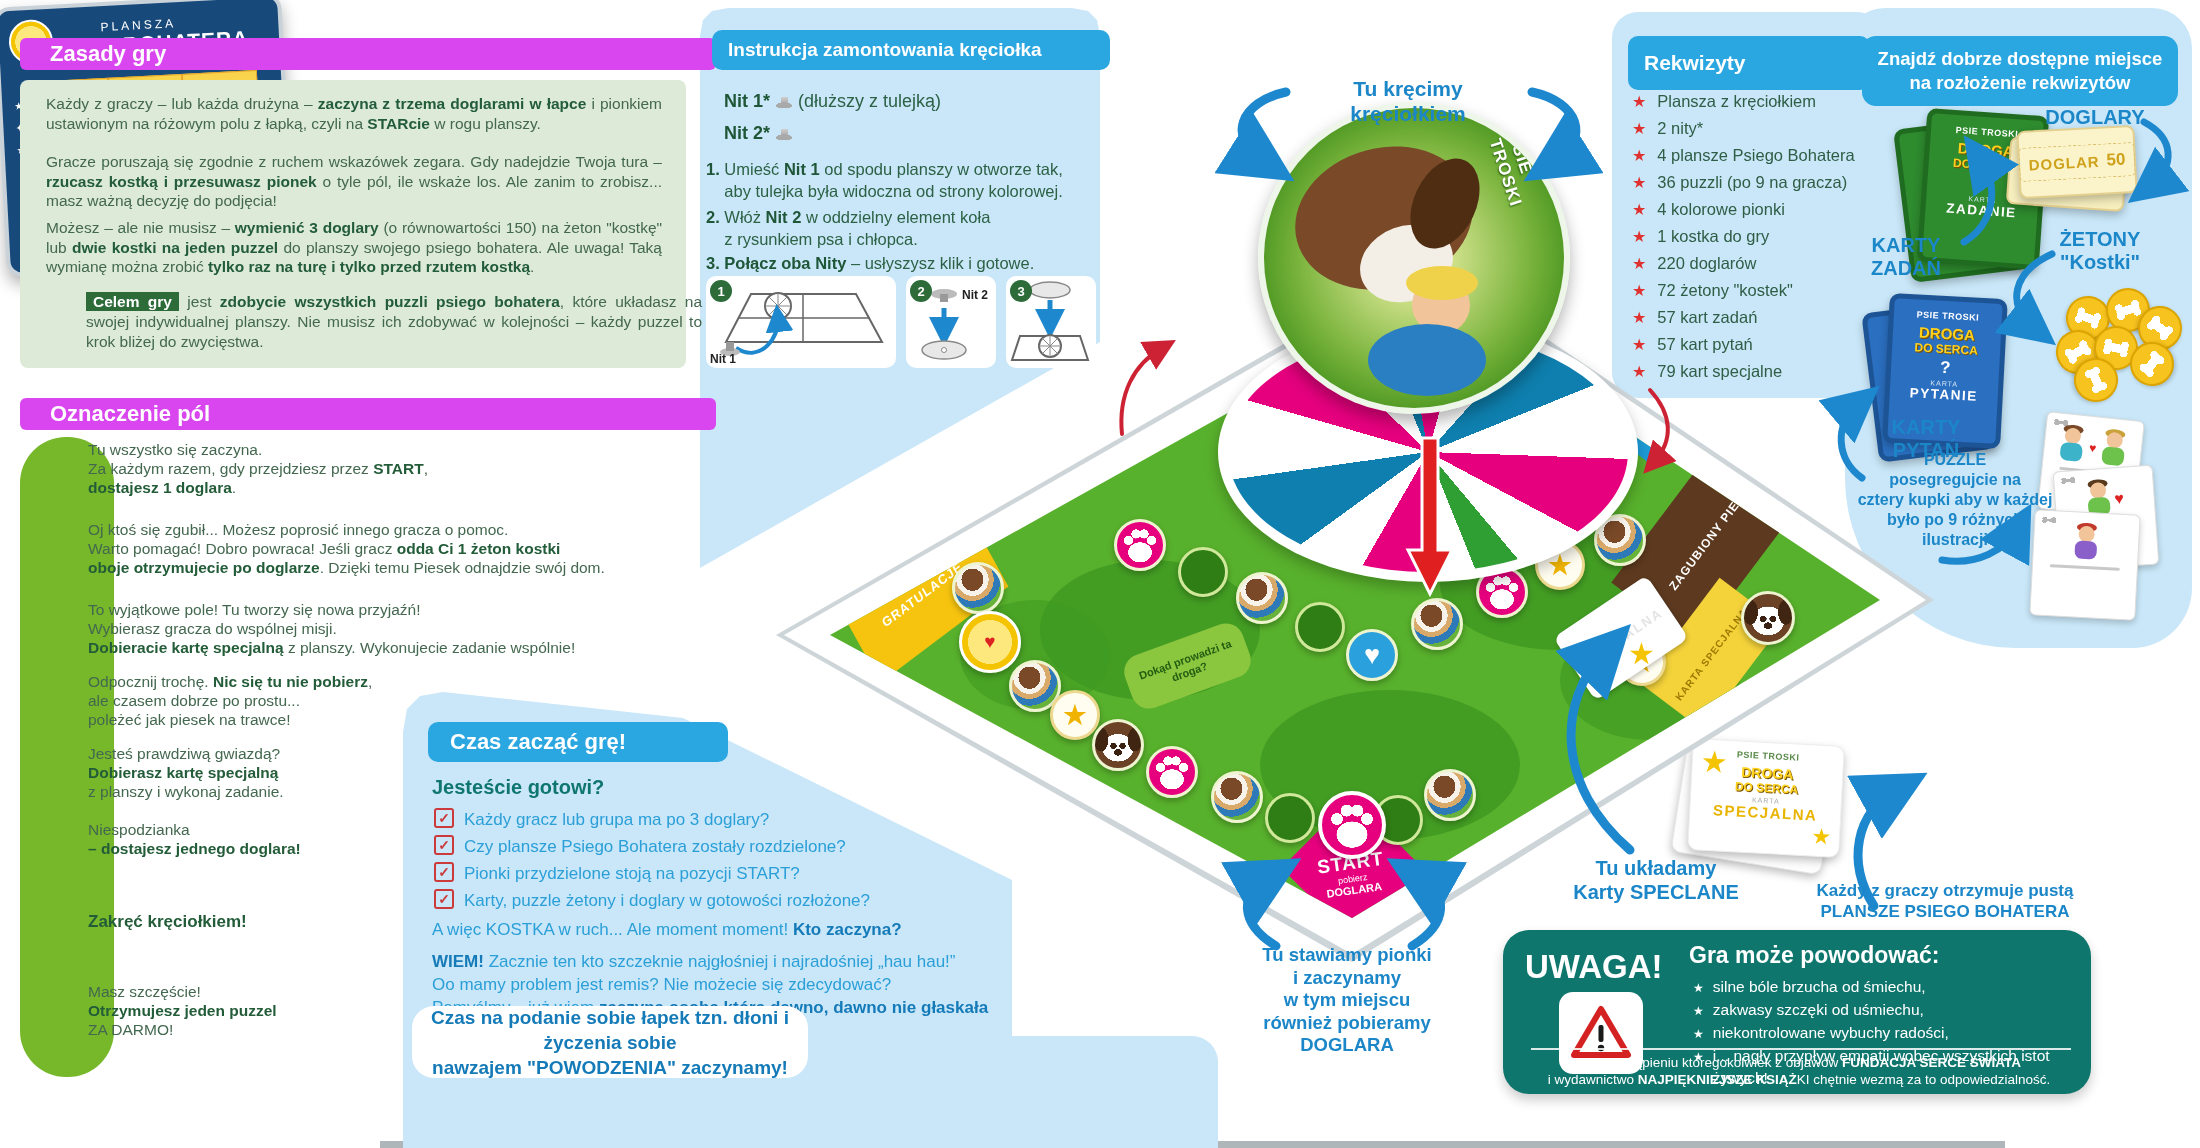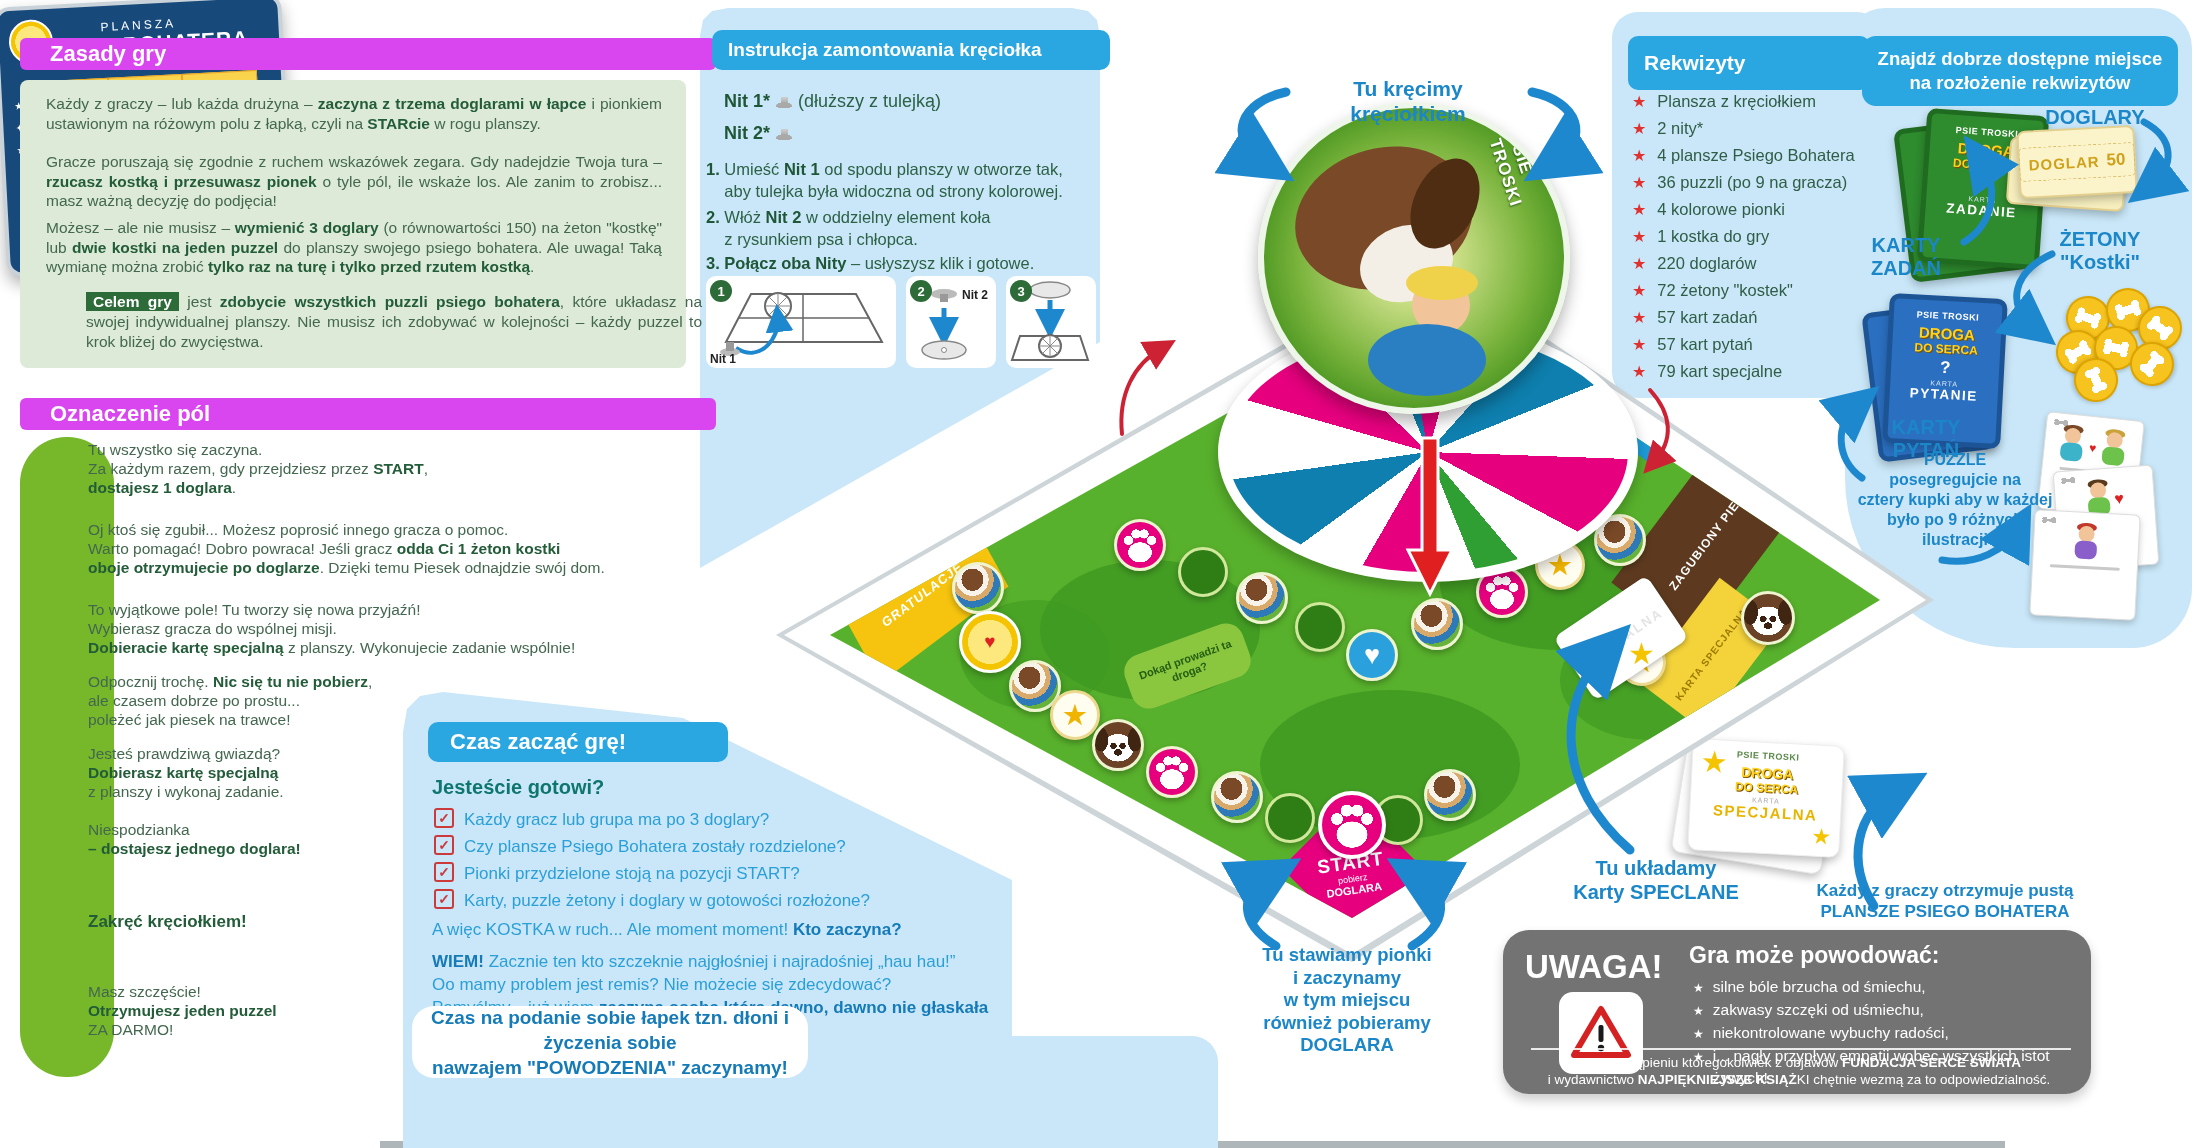--- a/index.html
+++ b/index.html
@@ -131,21 +131,21 @@
       border:4px solid #c8d2d8;z-index:28;transform:rotate(-3deg);box-shadow:0 8px 16px rgba(0,0,0,.3);
       box-sizing:border-box;}
   .pl-grid{position:absolute;left:32px;top:72px;width:224px;height:178px;
       background:linear-gradient(#f9d34a,#fbe58a);display:grid;
       grid-template-columns:1fr 1fr 1fr;grid-template-rows:1fr 1fr 1fr;}
   .pl-cell{border:1px solid #e8a42a;display:flex;flex-direction:column;align-items:center;justify-content:center;}
   .pl-head{width:13px;height:13px;border:2px solid #d98e2b;border-radius:50%;}
   .pl-body{width:22px;height:11px;border:2px solid #d98e2b;border-bottom:none;border-radius:11px 11px 0 0;margin-top:1px;}
   .pl-cap{width:70%;height:3px;background:#d98e2b;opacity:.55;margin-top:3px;border-radius:2px;}
   
-  .uwaga{left:1503px;top:930px;width:588px;height:164px;background:#737373;border-radius:26px;
+  .uwaga{left:1503px;top:930px;width:588px;height:164px;background:#0f766e;border-radius:26px;
       z-index:30;box-shadow:0 6px 12px rgba(0,0,0,.2);}
   .uw{color:#fff;}
   .uw-row{display:flex;gap:9px;align-items:baseline;font-size:15.5px;line-height:22px;color:#fff;}
   .uw-star{font-size:12px;}
   .overlay{position:absolute;left:0;top:0;z-index:40;pointer-events:none;}
 </style>
 </head>
 <body>
 
 <div id="page">

